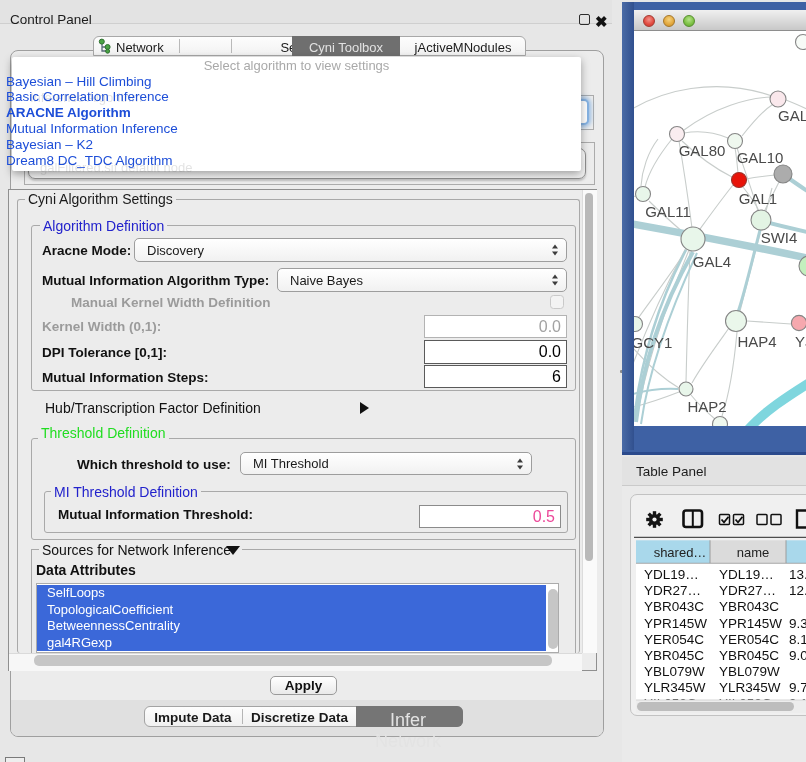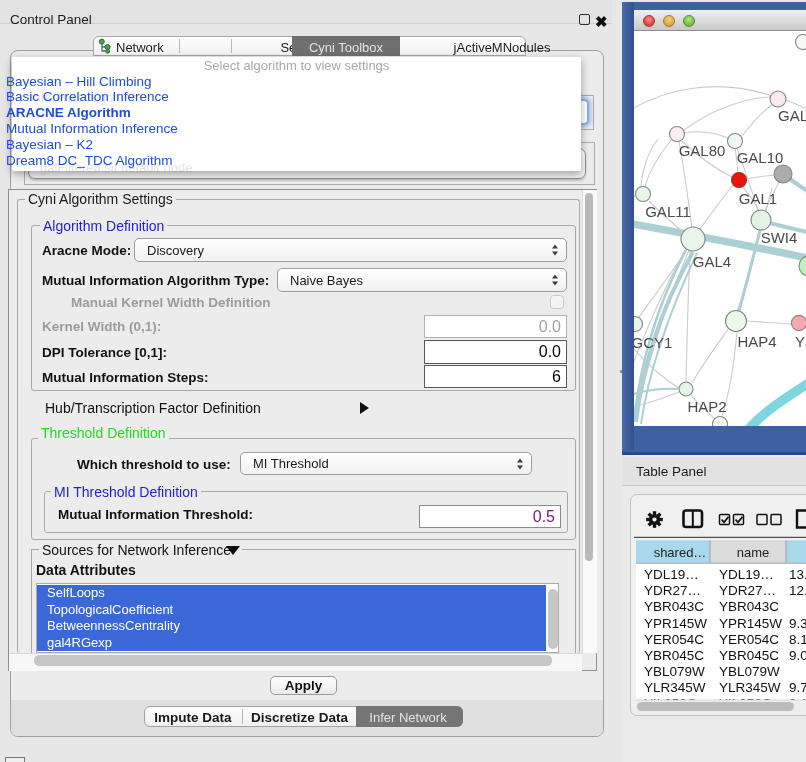--- a/index.html
+++ b/index.html
@@ -42,21 +42,21 @@
     <path d="M5 5 L5 13 L10 13 M5 9 L10 9" stroke="#5a6b7a" stroke-width="1.3" fill="none"></path>
     <circle cx="4.8" cy="3.6" r="2.5" fill="#4ba446" stroke="#2f7030" stroke-width="1"></circle>
     <circle cx="10.6" cy="9" r="2.5" fill="#4ba446" stroke="#2f7030" stroke-width="1"></circle>
     <circle cx="10.6" cy="13.2" r="2" fill="#4ba446" stroke="#2f7030" stroke-width="1"></circle>
   </svg>
   <div class="abs" style="left:116px;top:40px;width:64px;text-align:left;font-size:13px;color:#1b1b1b;">Network</div>
   <div class="abs" style="left:179px;top:40px;width:52px;text-align:center;font-size:13px;color:#1b1b1b;margin-top:24px;">Style</div>
   <div class="abs" style="left:231px;top:40px;width:61px;text-align:center;font-size:13px;color:#1b1b1b;padding-left:37px;">Select</div>
   <div class="abs" style="left:292px;top:36px;width:108px;height:20px;background:#6f6f6f;"></div>
   <div class="abs" style="left:292px;top:40px;width:108px;text-align:center;font-size:13px;color:#e2e2e2;">Cyni Toolbox</div>
-  <div class="abs" style="left:400px;top:40px;width:126px;text-align:center;font-size:13px;color:#1b1b1b;padding-left:39px;">jActiveMNodules</div>
+  <div class="abs" style="left:400px;top:40px;width:126px;text-align:center;font-size:13px;color:#1b1b1b;">jActiveMNodules</div>
 
   <div class="abs" style="left:24px;top:95px;width:570px;height:35px;background:#ececec;border:1px solid #ababab;box-sizing:border-box;"></div>
   <div class="abs" style="left:28px;top:99px;width:561px;height:26px;background:#fff;border:2px solid #85b2e2;border-radius:5px;box-shadow:0 0 4px 2px rgba(100,160,225,0.6);box-sizing:border-box;"></div>
 
   <div class="abs" style="left:24px;top:142px;width:571px;height:43px;background:#ececec;border:1px solid #ababab;box-sizing:border-box;"></div>
   <div class="abs combo" style="left:28px;top:148px;width:558px;height:31px;border-radius:7px;border-color:#8f8f8f;box-shadow:0 1.5px 2px rgba(0,0,0,0.18);"></div>
 
   <div class="abs" style="left:8px;top:189px;width:589px;height:482px;background:#ececec;border:1px solid #8f8f8f;box-sizing:border-box;"></div>
 
   <div class="abs" style="left:582px;top:190px;width:14px;height:463px;background:#fafafa;border-left:1px solid #dcdcdc;"></div>
@@ -111,21 +111,21 @@
   <div class="abs combo" style="left:240px;top:452px;width:292px;height:23px;">
       <div class="ctext">MI Threshold</div>
       <div class="spin"></div>
     </div>
 
   <div class="abs group" style="left:44px;top:491px;width:524px;height:42px;"></div>
   <div class="abs gtitle" style="left:51px;top:485px;color:#2222cc;">MI Threshold Definition</div>
 
   <div class="abs lbl b" style="left:58px;top:507px;">Mutual Information Threshold:</div>
   <div class="abs field" style="left:419px;top:505px;width:142px;height:23px;border:1px solid #8b8b8b;">
-      <span style="color:#701a75;">0.5</span>
+      <span style="color:#ec4899;">0.5</span>
     </div>
 
   <div class="abs" style="left:31px;top:549px;width:545px;height:1px;background:#a9a9a9;"></div>
   <div class="abs" style="left:31px;top:549px;width:1px;height:104px;background:#a9a9a9;"></div>
   <div class="abs" style="left:575px;top:549px;width:1px;height:104px;background:#a9a9a9;"></div>
   <div class="abs gtitle" style="left:39px;top:543px;font-size:14px;color:#111;">Sources for Network Inference &nbsp;</div>
   <div class="abs" style="left:226px;top:546px;width:0;height:0;border-left:7.5px solid transparent;border-right:7.5px solid transparent;border-top:9px solid #111;"></div>
 
   <div class="abs lbl b" style="left:36px;top:562px;font-size:14px;">Data Attributes</div>
 
@@ -133,21 +133,21 @@
   <div class="abs" style="left:37px;top:585px;width:509px;height:66px;background:#3b68d9;color:#fff;font-size:13px;line-height:16.5px;padding-left:10px;box-sizing:border-box;">SelfLoops<br>TopologicalCoefficient<br>BetweennessCentrality<br>gal4RGexp</div>
   <div class="abs" style="left:548px;top:589px;width:10px;height:60px;background:#c6c6c6;border-radius:5px;"></div>
 
   <div class="abs" style="left:270px;top:676px;width:67px;height:19px;background:linear-gradient(#ffffff,#e9e9e9);border:1px solid #9a9a9a;border-radius:5px;box-sizing:border-box;text-align:center;font-size:13.5px;font-weight:bold;color:#111;line-height:17px;">Apply</div>
 
   <div class="abs" style="left:144px;top:706px;width:319px;height:21px;background:linear-gradient(#fdfdfd,#f0f0f0);border:1px solid #a3a3a3;border-radius:6px;box-sizing:border-box;"></div>
   <div class="abs" style="left:242px;top:709px;width:1px;height:15px;background:#b5b5b5;"></div>
   <div class="abs" style="left:144px;top:710px;width:98px;text-align:center;font-size:13.5px;font-weight:bold;color:#191919;">Impute Data</div>
   <div class="abs" style="left:243px;top:710px;width:113px;text-align:center;font-size:13.5px;font-weight:bold;color:#191919;">Discretize Data</div>
   <div class="abs" style="left:356px;top:706px;width:107px;height:21px;background:#757575;border-radius:0 6px 6px 0;"></div>
-  <div class="abs" style="left:356px;top:710px;width:104px;text-align:center;font-size:13px;color:#e3e3e3;">Infer Network</div>
+  <div class="abs" style="left:356px;top:710px;width:104px;text-align:center;font-size:18px;color:#e3e3e3;">Infer Network</div>
 
   <div class="abs" style="left:12px;top:57px;width:569px;height:114px;background:#fff;box-shadow:0 3px 8px rgba(0,0,0,0.35);border-radius:2px;"></div>
   <div class="abs ghost" style="left:30px;top:90px;">Inference Algorithm</div>
   <div class="abs ghost" style="left:40px;top:160px;">galFiltered.sif default node</div>
   <div class="abs" style="left:12px;top:58px;width:569px;text-align:center;font-size:13px;color:#a9a9a9;">Select algorithm to view settings</div>
   <div class="abs" style="left:6px;top:73.5px;font-size:13.5px;color:#1d4ed8;line-height:15.9px;white-space:nowrap;">Bayesian – Hill Climbing<br>Basic Correlation Inference<br><span class="b">ARACNE Algorithm</span><br>Mutual Information Inference<br>Bayesian – K2<br>Dream8 DC_TDC Algorithm</div>
 
   <div class="abs" style="left:620px;top:370px;width:3px;height:3px;background:#8a8a8a;border-radius:1px;"></div>
 
   <div class="abs" style="left:5px;top:757px;width:20px;height:12px;border:1.5px solid #7a7a7a;background:#eee;box-sizing:border-box;"></div>

